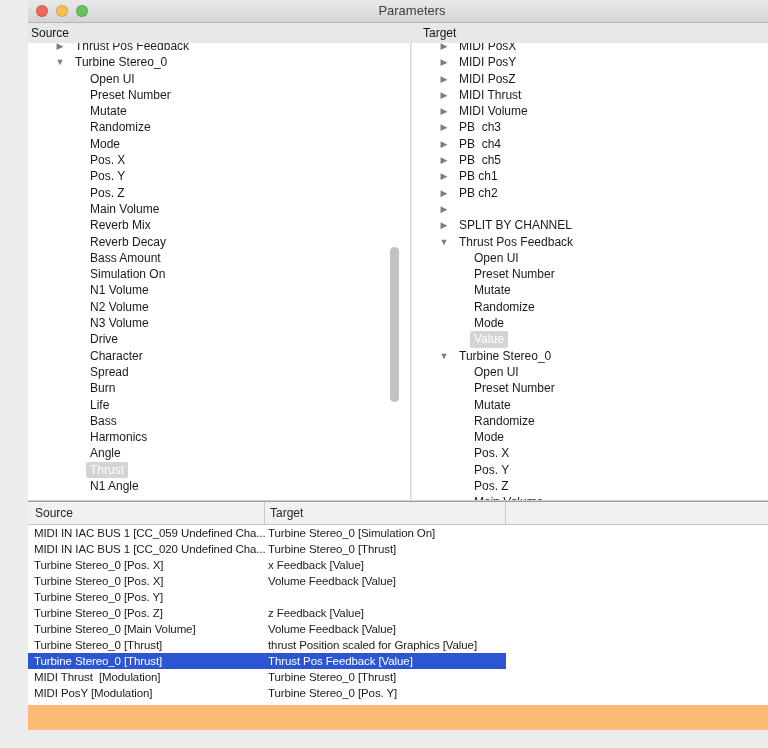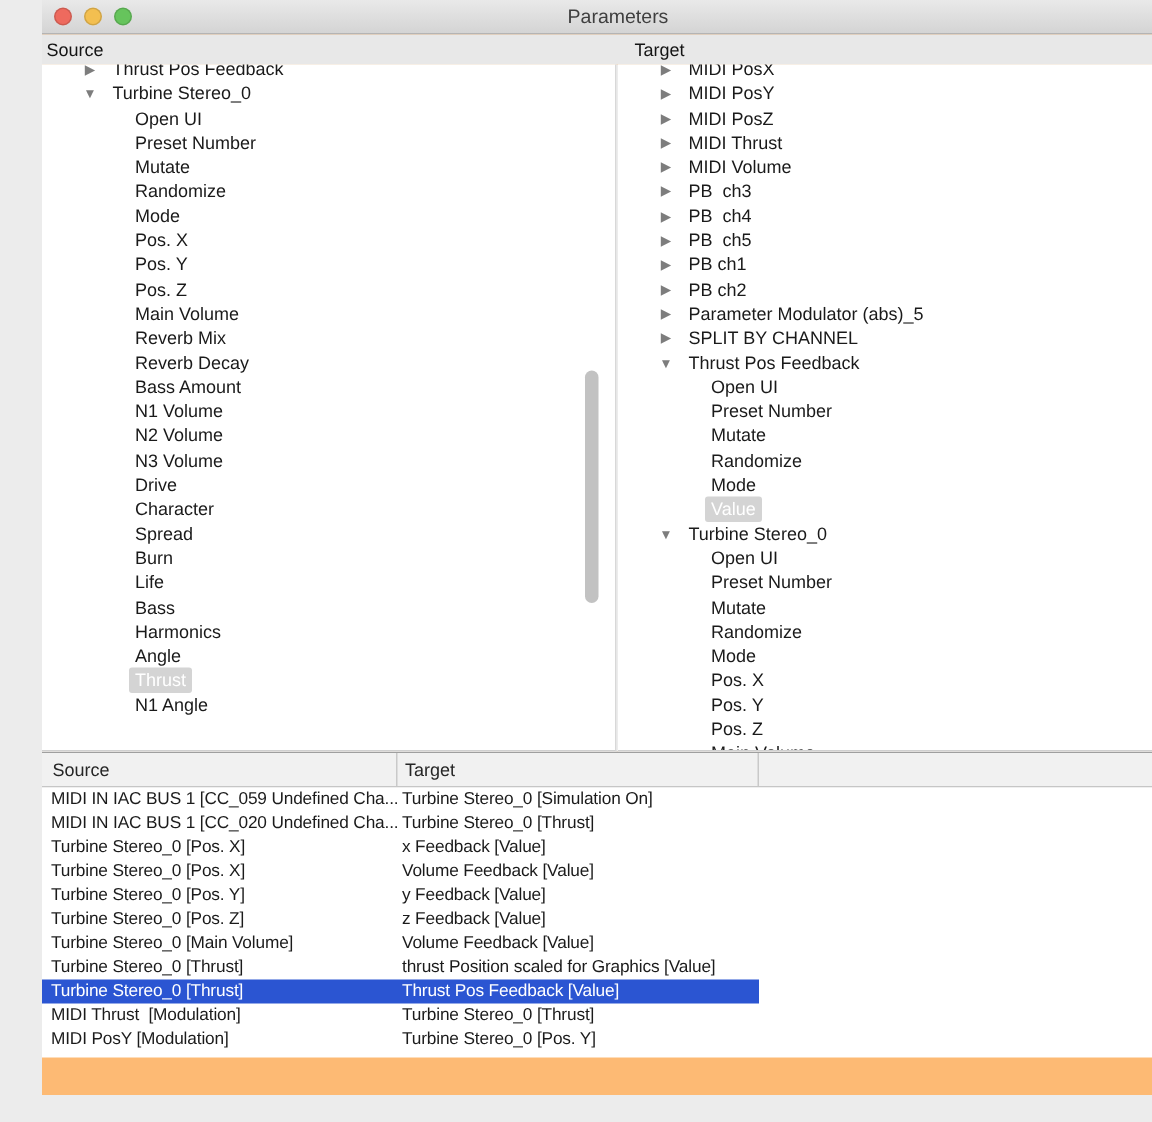--- a/index.html
+++ b/index.html
@@ -86,20 +86,21 @@
           <div class="trow leaf"><span class="lbl">Mutate</span></div>
           <div class="trow leaf"><span class="lbl">Randomize</span></div>
           <div class="trow leaf"><span class="lbl">Mode</span></div>
           <div class="trow leaf"><span class="lbl">Pos. X</span></div>
           <div class="trow leaf"><span class="lbl">Pos. Y</span></div>
           <div class="trow leaf"><span class="lbl">Pos. Z</span></div>
           <div class="trow leaf"><span class="lbl">Main Volume</span></div>
           <div class="trow leaf"><span class="lbl">Reverb Mix</span></div>
           <div class="trow leaf"><span class="lbl">Reverb Decay</span></div>
           <div class="trow leaf"><span class="lbl">Bass Amount</span></div>
+          <div class="trow leaf"><span class="lbl">Simulation On</span></div>
           <div class="trow leaf"><span class="lbl">N1 Volume</span></div>
           <div class="trow leaf"><span class="lbl">N2 Volume</span></div>
           <div class="trow leaf"><span class="lbl">N3 Volume</span></div>
           <div class="trow leaf"><span class="lbl">Drive</span></div>
           <div class="trow leaf"><span class="lbl">Character</span></div>
           <div class="trow leaf"><span class="lbl">Spread</span></div>
           <div class="trow leaf"><span class="lbl">Burn</span></div>
           <div class="trow leaf"><span class="lbl">Life</span></div>
           <div class="trow leaf"><span class="lbl">Bass</span></div>
           <div class="trow leaf"><span class="lbl">Harmonics</span></div>
@@ -113,21 +114,21 @@
           <div class="trow group"><span class="arrow">▶</span><span class="lbl">MIDI PosX</span></div>
           <div class="trow group"><span class="arrow">▶</span><span class="lbl">MIDI PosY</span></div>
           <div class="trow group"><span class="arrow">▶</span><span class="lbl">MIDI PosZ</span></div>
           <div class="trow group"><span class="arrow">▶</span><span class="lbl">MIDI Thrust</span></div>
           <div class="trow group"><span class="arrow">▶</span><span class="lbl">MIDI Volume</span></div>
           <div class="trow group"><span class="arrow">▶</span><span class="lbl">PB  ch3</span></div>
           <div class="trow group"><span class="arrow">▶</span><span class="lbl">PB  ch4</span></div>
           <div class="trow group"><span class="arrow">▶</span><span class="lbl">PB  ch5</span></div>
           <div class="trow group"><span class="arrow">▶</span><span class="lbl">PB ch1</span></div>
           <div class="trow group"><span class="arrow">▶</span><span class="lbl">PB ch2</span></div>
-          <div class="trow group"><span class="arrow">▶</span><span class="lbl">Parameter Modulator (abs)_5</span></div>
+          <div class="trow group"><span class="arrow">▶</span></div>
           <div class="trow group"><span class="arrow">▶</span><span class="lbl">SPLIT BY CHANNEL</span></div>
           <div class="trow group"><span class="arrow">▼</span><span class="lbl">Thrust Pos Feedback</span></div>
           <div class="trow leaf"><span class="lbl">Open UI</span></div>
           <div class="trow leaf"><span class="lbl">Preset Number</span></div>
           <div class="trow leaf"><span class="lbl">Mutate</span></div>
           <div class="trow leaf"><span class="lbl">Randomize</span></div>
           <div class="trow leaf"><span class="lbl">Mode</span></div>
           <div class="trow leaf"><span class="lbl selgray">Value</span></div>
           <div class="trow group"><span class="arrow">▼</span><span class="lbl">Turbine Stereo_0</span></div>
           <div class="trow leaf"><span class="lbl">Open UI</span></div>
@@ -164,21 +165,20 @@
         <div class="mrow">
           <div class="mcell src">Turbine Stereo_0 [Pos. X]</div>
           <div class="mcell tgt">x Feedback [Value]</div>
         </div>
         <div class="mrow">
           <div class="mcell src">Turbine Stereo_0 [Pos. X]</div>
           <div class="mcell tgt">Volume Feedback [Value]</div>
         </div>
         <div class="mrow">
           <div class="mcell src">Turbine Stereo_0 [Pos. Y]</div>
-          <div class="mcell tgt">y Feedback [Value]</div>
         </div>
         <div class="mrow">
           <div class="mcell src">Turbine Stereo_0 [Pos. Z]</div>
           <div class="mcell tgt">z Feedback [Value]</div>
         </div>
         <div class="mrow">
           <div class="mcell src">Turbine Stereo_0 [Main Volume]</div>
           <div class="mcell tgt">Volume Feedback [Value]</div>
         </div>
         <div class="mrow">

